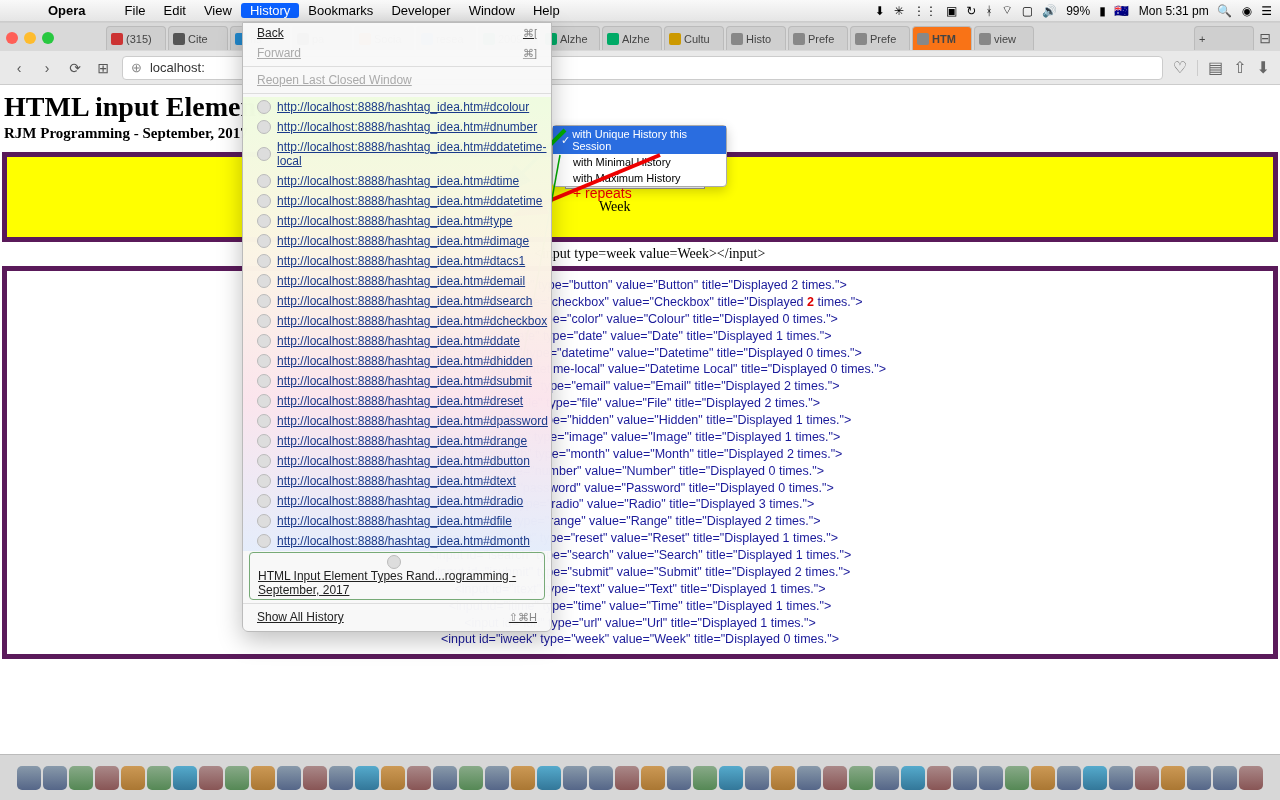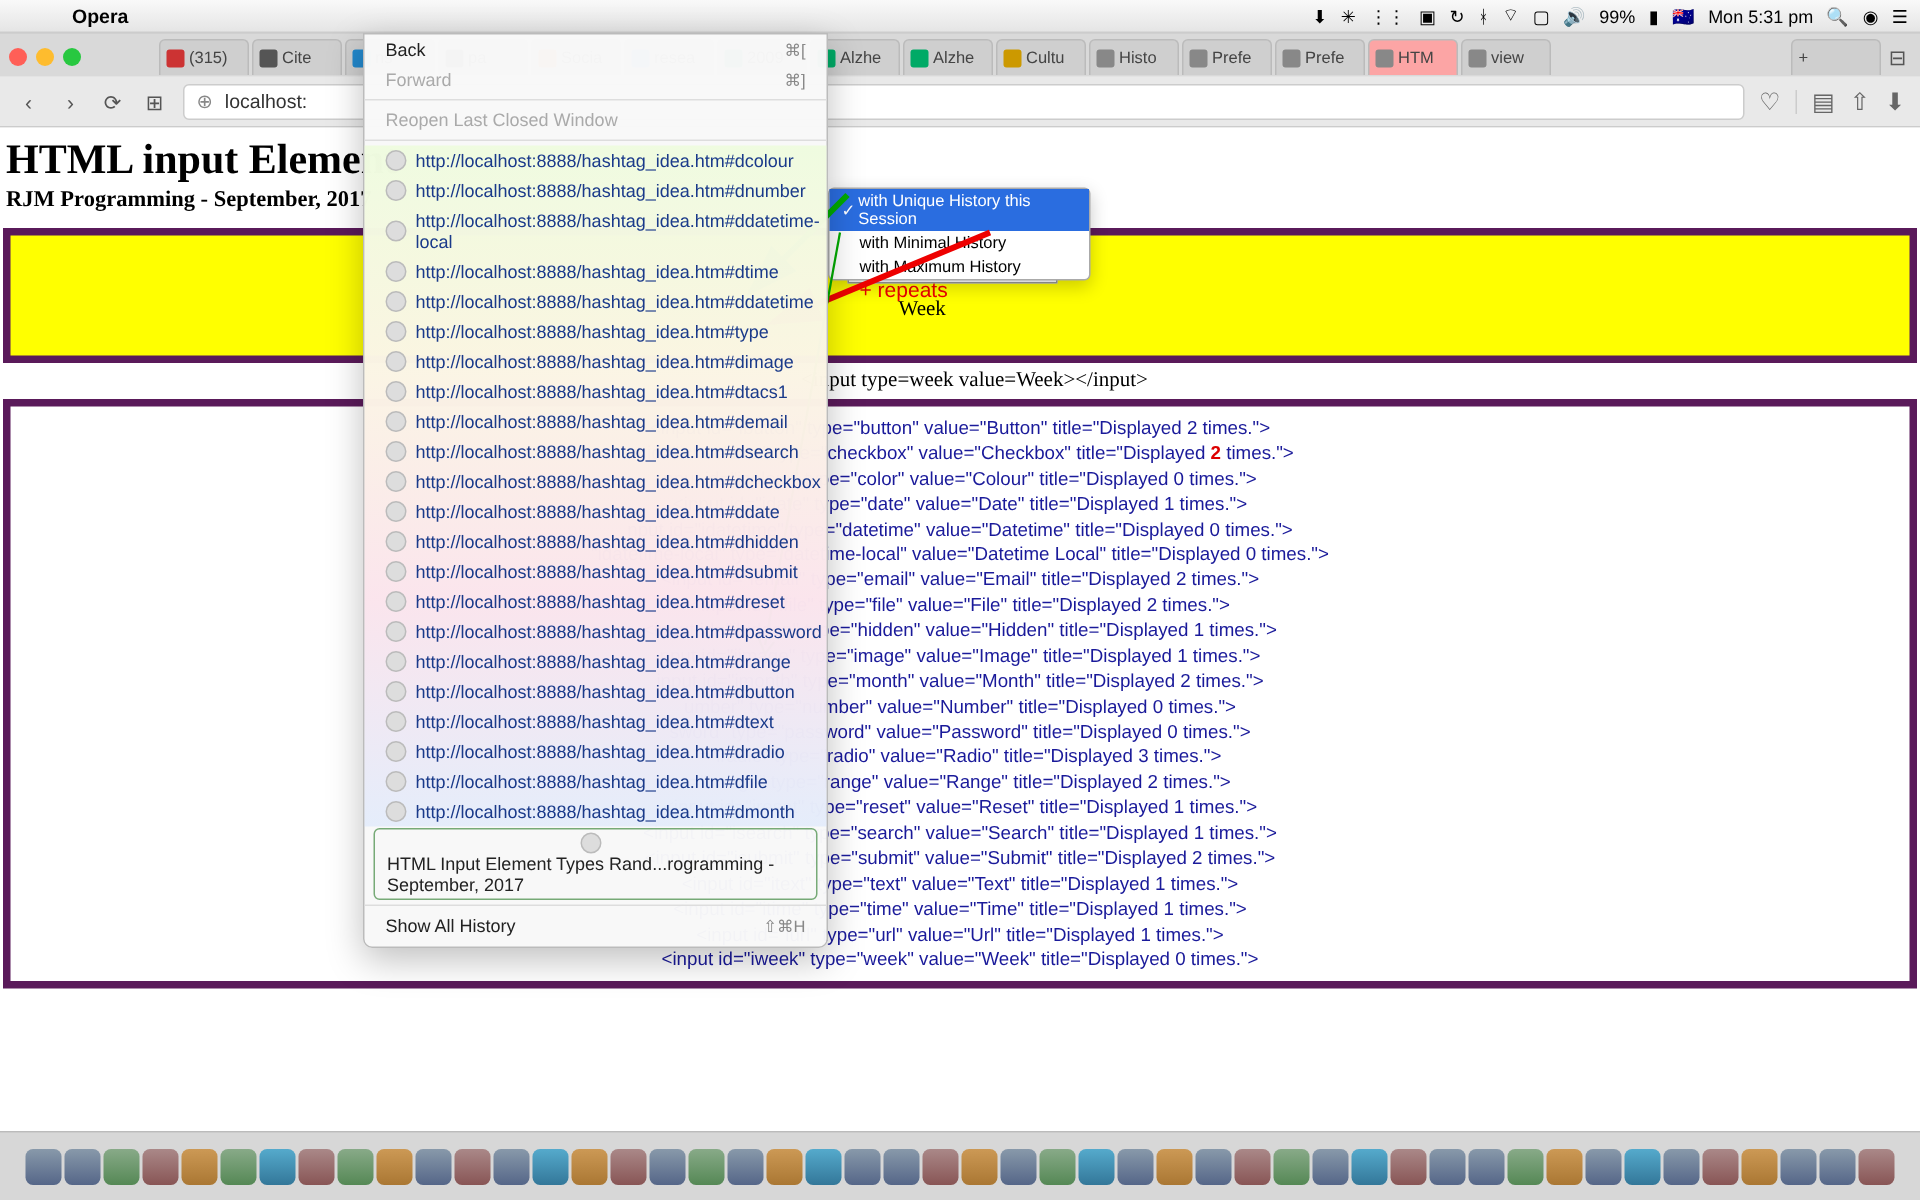--- a/index.html
+++ b/index.html
@@ -15,31 +15,31 @@
 .menubar .tray { display:flex; align-items:center; gap:9px; font-size:12px; }
 .menubar .tray span { display:inline-flex; align-items:center; }
 
 
 .browser { background:#e0e0e0; border-top:1px solid #d0d0d0; }
 .tabrow { height:28px; display:flex; align-items:center; padding:2px 6px 0 6px; gap:2px; background:#d9d9d9; }
 .traffic { display:flex; gap:6px; margin-right:8px;}
 .dot { width:12px; height:12px; border-radius:50%; }
 .dot.r{background:#ff5f57;} .dot.y{background:#febc2e;} .dot.g{background:#28c840;}
 .tab { height:24px; min-width:60px; max-width:72px; background:#cfcfcf; border:1px solid #bbb; border-bottom:none; border-radius:4px 4px 0 0; font-size:11px; display:flex; align-items:center; padding:0 4px; overflow:hidden; white-space:nowrap; color:#444;}
-.tab.active { background:#fca5a5; }
+.tab.active { background:#f97316;font-weight:bold; }
 .tab .ico { width:12px; height:12px; margin-right:3px; flex-shrink:0; display:inline-block; }
 .navrow { height:34px; display:flex; align-items:center; gap:10px; padding:0 10px; background:#e9e9e9; border-bottom:1px solid #ccc;}
 .navbtn { width:18px; height:18px; display:flex; align-items:center; justify-content:center; color:#555; font-size:14px;}
 .addr { flex:1; height:24px; background:#fff; border:1px solid #ccc; border-radius:4px; display:flex; align-items:center; padding:0 8px; font-size:13px; color:#333;}
 .addr .globe{margin-right:8px;color:#888;}
 .navright { display:flex; gap:10px; align-items:center; color:#666;}
 
 
 .histmenu { position:absolute; left:242px; top:22px; width:310px; background:rgba(248,248,248,0.98); border:1px solid #bbb; border-radius:0 0 6px 6px; box-shadow:0 8px 24px rgba(0,0,0,.25); z-index:100; font-size:12px; padding-bottom:4px;}
-.histmenu .row { padding:3px 14px; display:flex; align-items:center; cursor:default; color:#222;}
+.histmenu .row { padding:3px 14px; display:flex; align-items:center; cursor:default; color:#222;text-decoration:underline;}
 .histmenu .row.dis { color:#aaa; }
 .histmenu .row .ico { width:14px; height:14px; margin-right:6px; border-radius:50%; background:#ddd; border:1px solid #bbb; flex-shrink:0;}
 .histmenu .row .kb { margin-left:auto; color:#888; font-size:11px;}
 .histmenu hr { border:none; border-top:1px solid #ddd; margin:3px 0;}
 .histmenu .row.boxed { border:1px solid #7a7; border-radius:4px; margin:1px 6px; padding:2px 8px;flex-direction:column;}
 .histmenu .row.link { color:#1a3a8a; }
 .histmenu .grad { background:linear-gradient(180deg, rgba(230,255,200,.5), rgba(255,240,200,.4), rgba(255,200,220,.4), rgba(200,220,255,.4)); }
 
 
 .page { background:#fff; height:calc(800px - 22px - 28px - 34px - 46px); overflow:hidden; position:relative;}
@@ -71,20 +71,21 @@
 .dock .di:nth-child(7n){background:linear-gradient(#5ac,#379);}
 
 svg{display:block;}
 </style>
 </head>
 <body>
 
 <div class="menubar">
   <span class="apple"></span>
   <span class="item bold">Opera</span>
+  <span id="menuitems"><span class="item">File</span><span class="item">Edit</span><span class="item">View</span><span class="item open">History</span><span class="item">Bookmarks</span><span class="item">Developer</span><span class="item">Window</span><span class="item">Help</span></span>
   <span class="spacer"></span>
   <span class="tray">
     <span>⬇</span>
     <span>✳</span>
     <span>⋮⋮</span>
     <span>▣</span>
     <span>↻</span>
     <span>ᚼ</span>
     <span>⌔</span>
     <span>▢</span>

